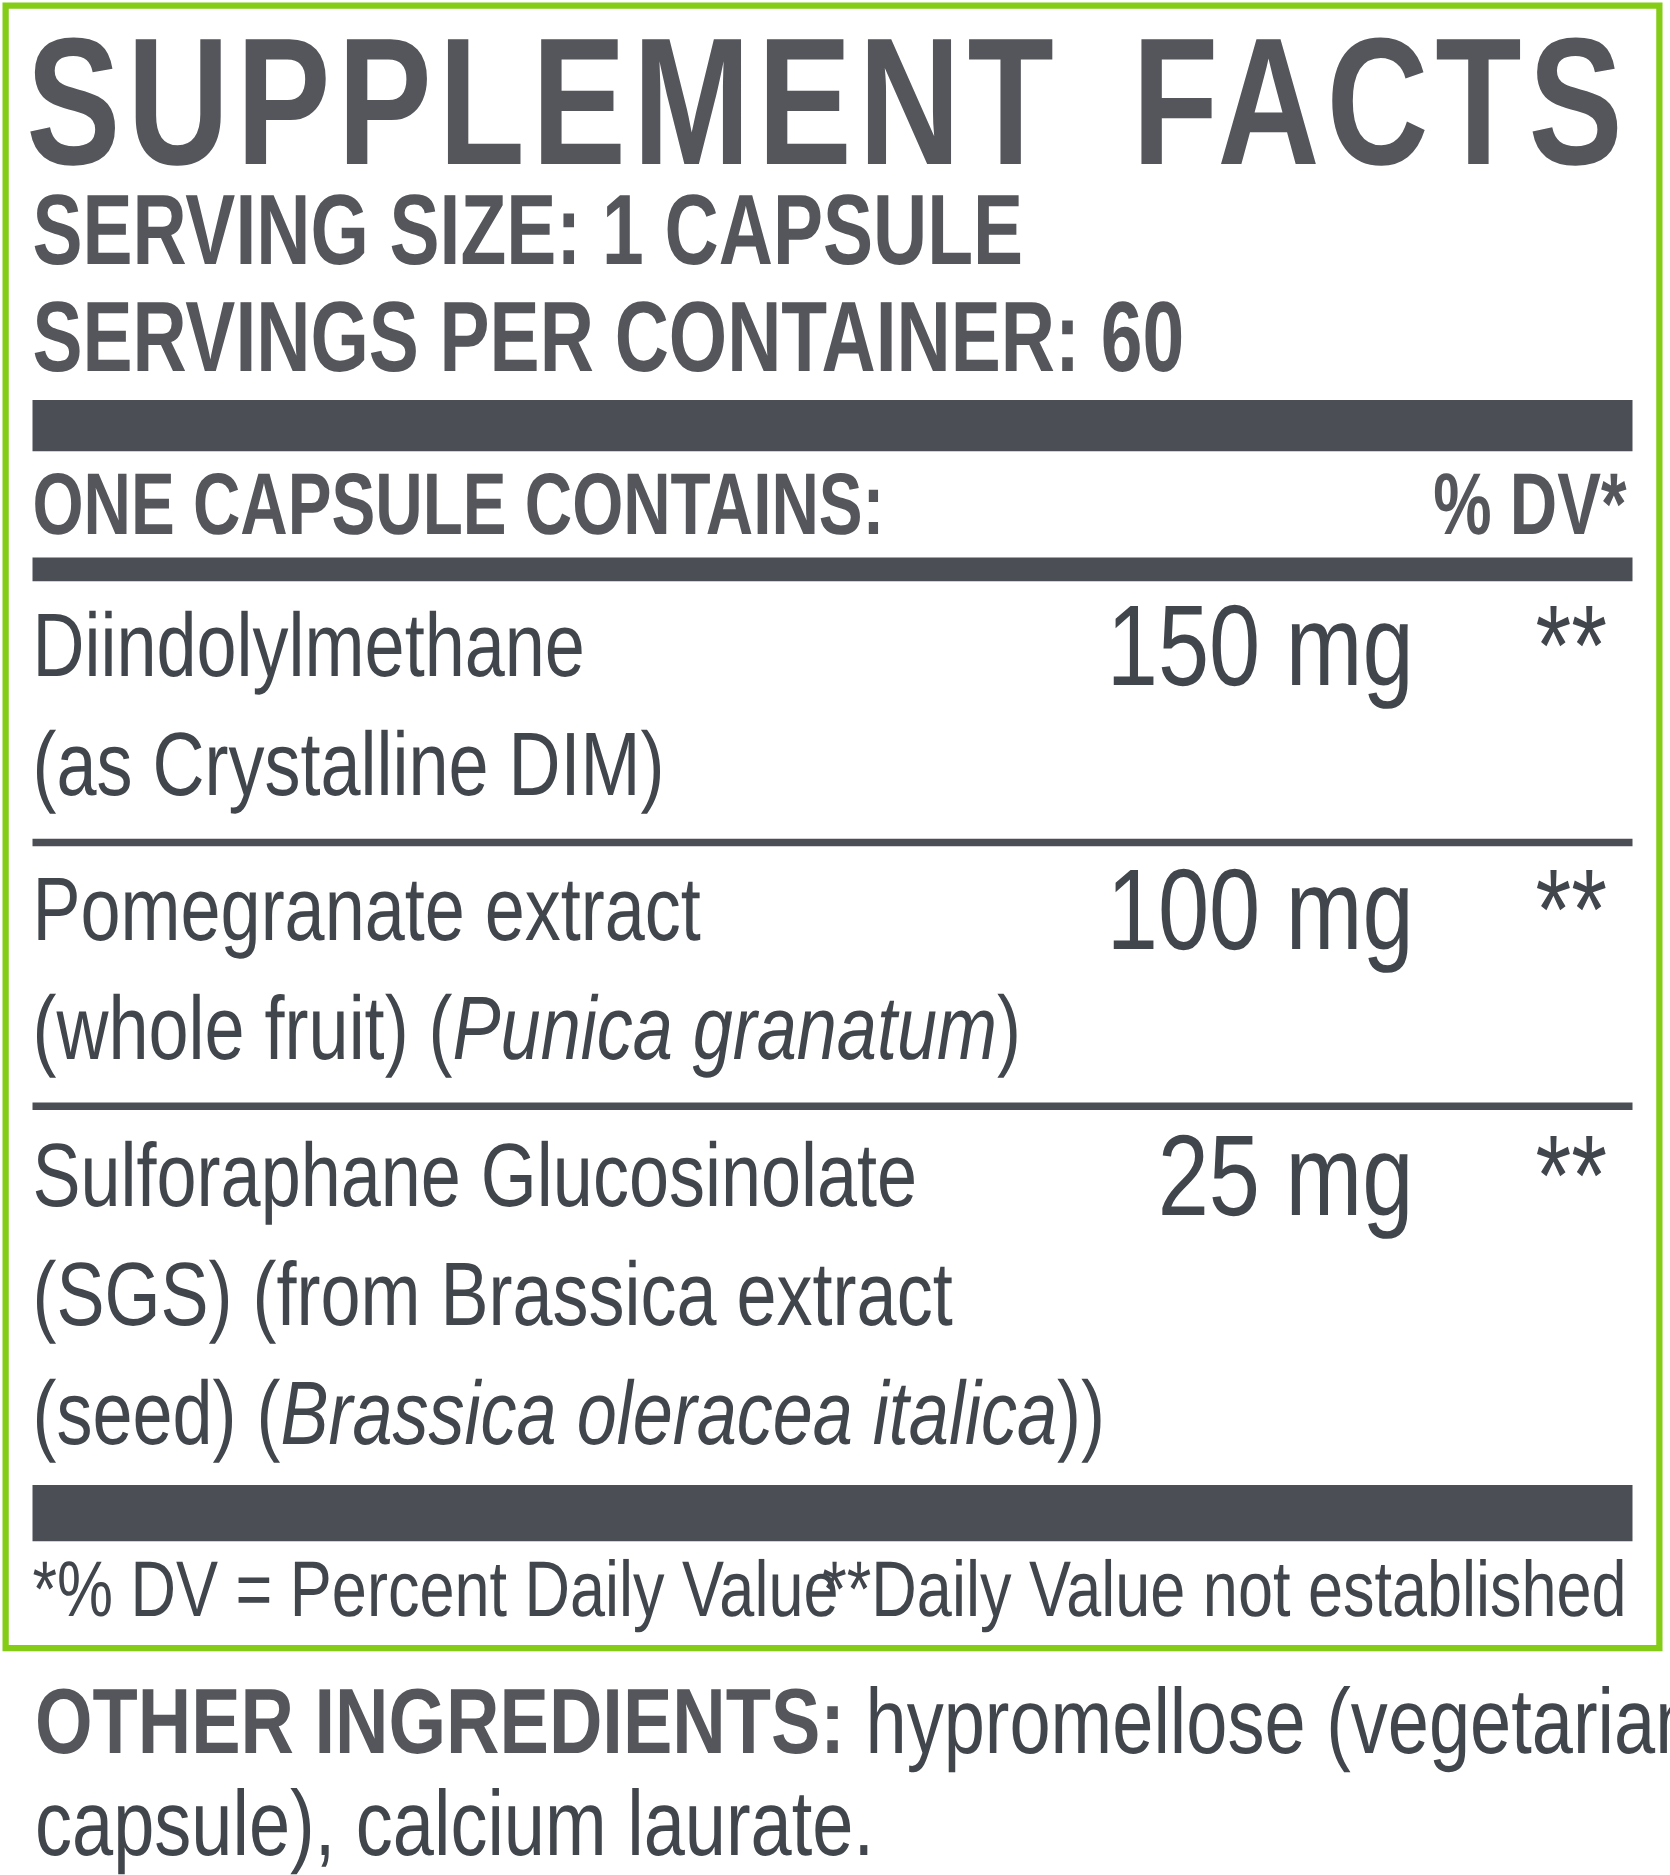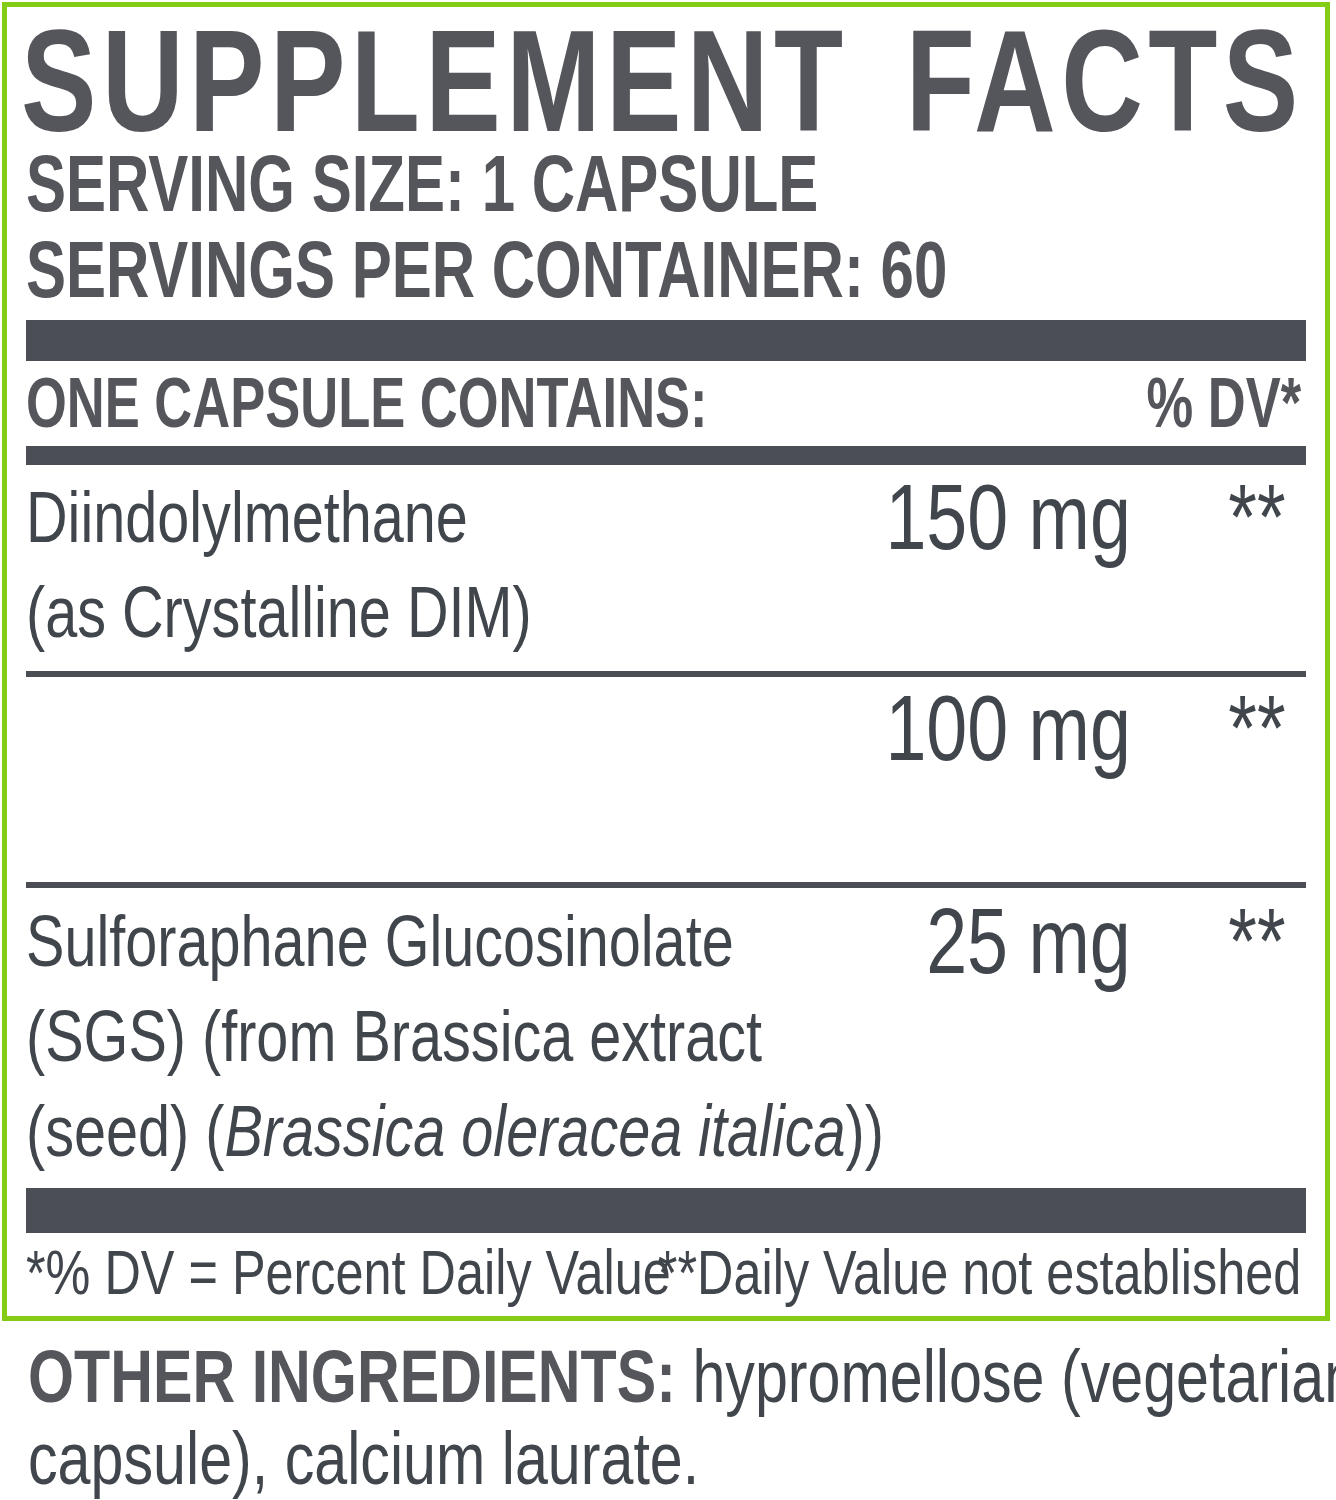--- a/index.html
+++ b/index.html
@@ -92,20 +92,24 @@
 
   <div class="row-names row1">
     <span class="row-line">Diindolylmethane</span>
     <span class="row-line">(as Crystalline DIM)</span>
   </div>
   <div class="row-amount row1 cx s80 right-origin">150 mg</div>
   <div class="row-dv row1 cx s80 right-origin">**</div>
 
   <div class="divider div1"></div>
 
+  <div class="row-names row2">
+    <span class="row-line">Pomegranate extract</span>
+    <span class="row-line"><span>(whole fruit) (</span><span class="it">Punica granatum</span><span>)</span></span>
+  </div>
   <div class="row-amount row2 cx s80 right-origin">100 mg</div>
   <div class="row-dv row2 cx s80 right-origin">**</div>
 
   <div class="divider div2"></div>
 
   <div class="row-names row3">
     <span class="row-line">Sulforaphane Glucosinolate</span>
     <span class="row-line">(SGS) (from Brassica extract</span>
     <span class="row-line"><span>(seed) (</span><span class="it">Brassica oleracea italica</span><span>))</span></span>
   </div>

